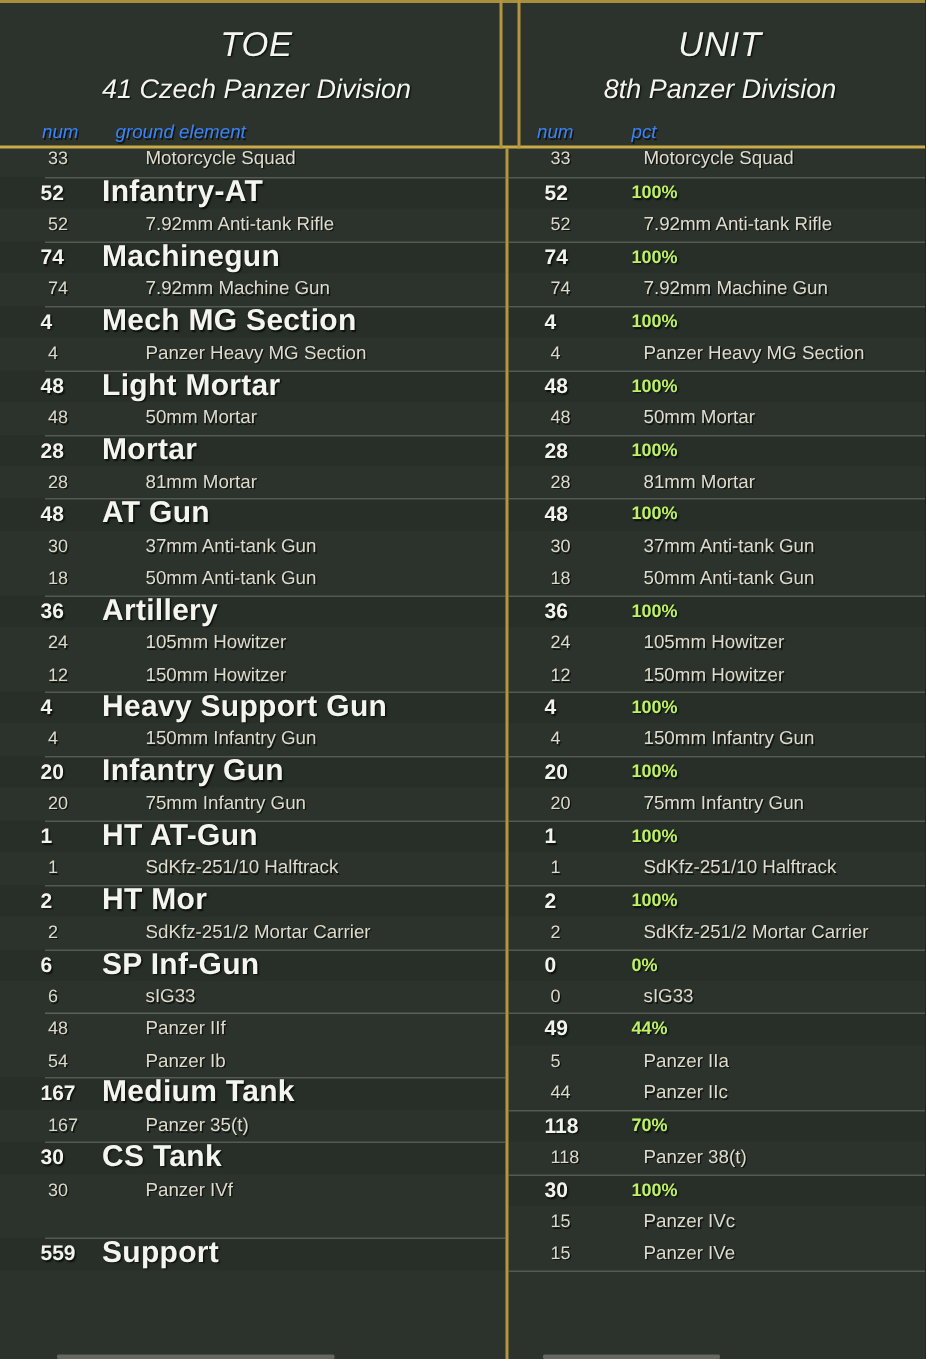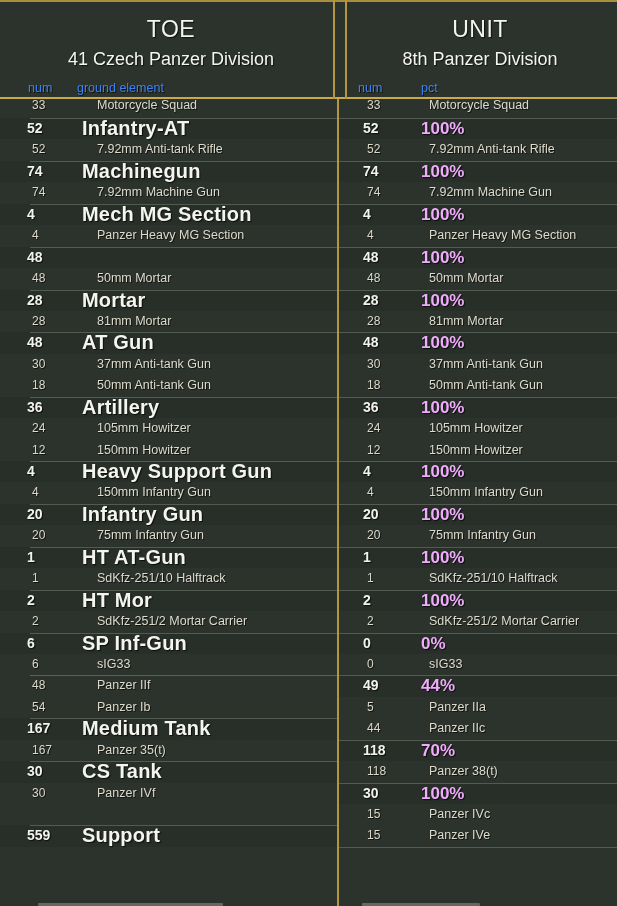--- a/index.html
+++ b/index.html
@@ -12,21 +12,21 @@
   
   .gold-h{position:absolute;left:0;width:617px;height:2px;background:#c3a446;}
   .gold-top{top:0;background:#a88f3e;}
   .gold-underheader{top:97px;background:#c9aa48;}
   .gold-v{position:absolute;width:2px;background:#b3963f;}
   .gold-v-hdr-l{left:333px;top:0;height:99px;}
   .gold-v-hdr-r{left:345px;top:0;height:99px;}
   .gold-v-body{left:337px;top:99px;height:807px;}
 
   
-  .panel-header{position:absolute;top:2px;height:95px;}
+  .panel-header{position:absolute;top:2px;height:95px;font-style:italic;}
   .panel-header.left{left:0;width:333px;}
   .panel-header.right{left:347px;width:270px;}
   .hdr-title{position:absolute;top:14px;width:100%;text-align:center;
     font-size:23px;color:#f5f5f0;text-shadow:1px 1px 1px rgba(0,0,0,.65);letter-spacing:.5px;}
   .hdr-subtitle{position:absolute;top:47px;width:100%;text-align:center;
     font-size:18px;color:#f5f5f0;text-shadow:1px 1px 1px rgba(0,0,0,.65);}
   .panel-header.left .hdr-title,.panel-header.left .hdr-subtitle{left:46px;width:250px;}
   .panel-header.right .hdr-title,.panel-header.right .hdr-subtitle{left:8px;width:250px;}
   .colhdr{position:absolute;top:79px;font-size:12.5px;color:#3b82f6;
     text-shadow:1px 1px 0 rgba(0,0,0,.6);}
@@ -43,27 +43,27 @@
   .section::before{content:"";position:absolute;top:0;right:0;height:1px;background:#5a6157;}
   .panel-body.left .section::before{left:30px;}
   .panel-body.right .section::before{left:0;}
   .section .hdr-row{background:rgba(0,0,0,0.07);}
 
   .row{position:relative;height:21.45px;line-height:21.45px;white-space:nowrap;}
   .row span{position:absolute;top:0;height:100%;}
 
   .b-num{font-size:14px;font-weight:bold;color:#f3f3ee;text-shadow:1px 1px 1px rgba(0,0,0,.7);}
   .b-cat{font-size:20px;font-weight:bold;color:#f5f5f0;text-shadow:1px 1px 1px rgba(0,0,0,.7);letter-spacing:.2px;}
-  .b-pct{font-size:17px;font-weight:bold;color:#f0abfc;text-shadow:1px 1px 1px rgba(0,0,0,.7);}
+  .b-pct{font-size:12px;font-weight:bold;color:#bef264;text-shadow:1px 1px 1px rgba(0,0,0,.7);}
   .d-num{font-size:12px;color:#dcd9cb;text-shadow:1px 1px 0 rgba(0,0,0,.6);}
   .d-name{font-size:12.5px;color:#dedbcd;text-shadow:1px 1px 0 rgba(0,0,0,.6);text-align:center;}
 
   
   .panel-body.left .b-num{left:27px;}
-  .panel-body.left .b-cat{left:82px;}
+  .panel-body.left .b-cat{left:68px;}
   .panel-body.left .d-num{left:32px;}
   .panel-body.left .d-name{left:97px;}
   .panel-body.right .b-num{left:24px;}
   .panel-body.right .b-pct{left:82px;}
   .panel-body.right .d-num{left:28px;}
   .panel-body.right .d-name{left:90px;}
 
   
   .sliver{position:absolute;height:3px;background:rgba(205,202,188,.35);border-radius:1px;}
 </style>
@@ -118,20 +118,21 @@
           <span class="b-cat">Mech MG Section</span>
         </div>
         <div class="row detail-row">
           <span class="d-num">4</span>
           <span class="d-name">Panzer Heavy MG Section</span>
         </div>
       </div>
       <div class="section">
         <div class="row hdr-row">
           <span class="b-num">48</span>
+          <span class="b-cat">Light Mortar</span>
         </div>
         <div class="row detail-row">
           <span class="d-num">48</span>
           <span class="d-name">50mm Mortar</span>
         </div>
       </div>
       <div class="section">
         <div class="row hdr-row">
           <span class="b-num">28</span>
           <span class="b-cat">Mortar</span>

